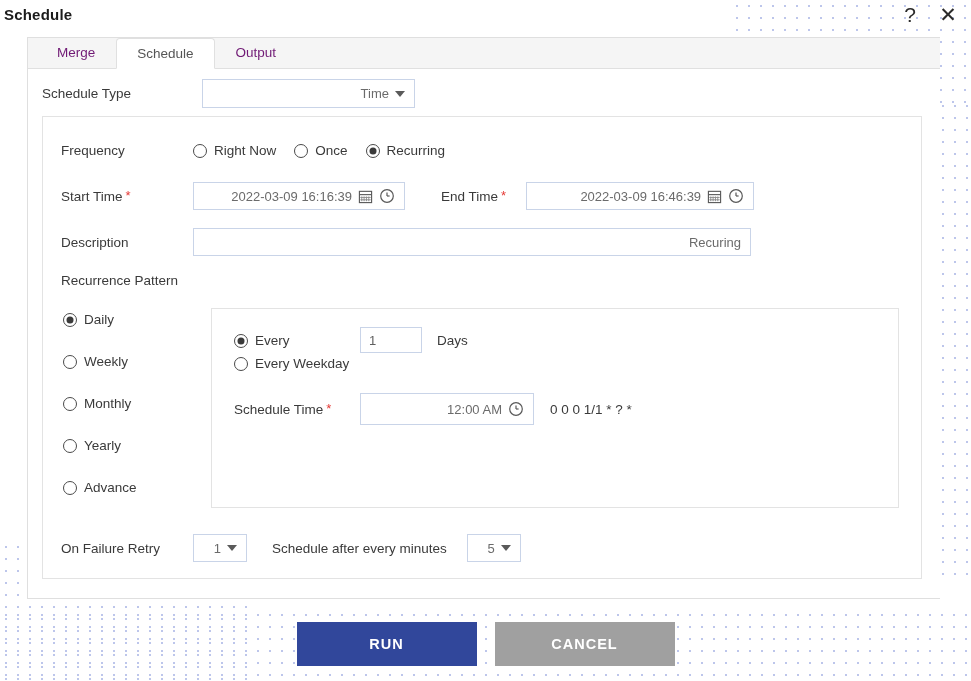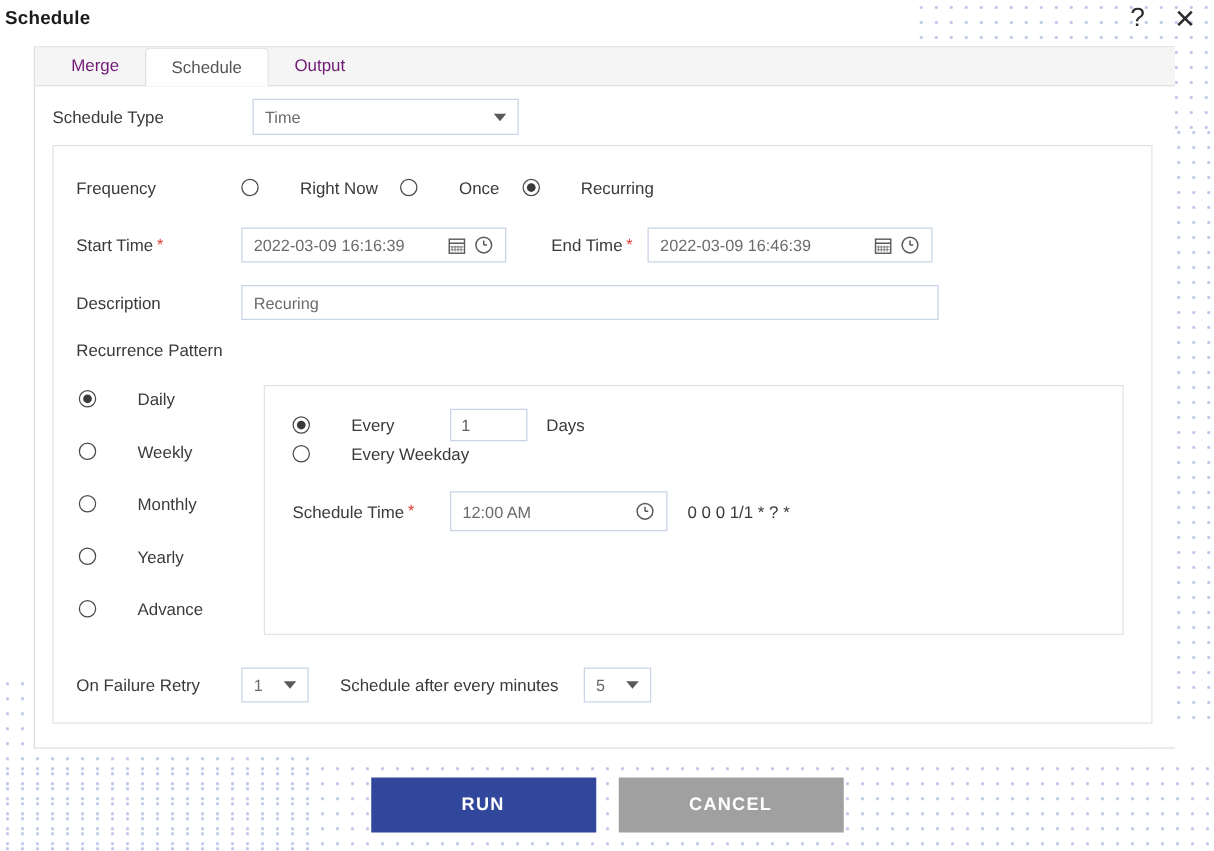--- a/index.html
+++ b/index.html
@@ -122,20 +122,21 @@
 
   .fld {
     border: 1px solid #c9d4e8;
     background: #fff;
     font-size: 13px;
     color: #6b6b6b;
     display: flex;
     align-items: center;
     padding: 0 9px;
     height: 28px;
+    text-align: right;
   }
   .fld .val { flex: 1; white-space: nowrap; overflow: hidden; }
 
   .caret {
     width: 0; height: 0;
     border-left: 5px solid transparent;
     border-right: 5px solid transparent;
     border-top: 6px solid #5a5a5a;
     margin-left: 6px;
   }
@@ -152,24 +153,23 @@
     margin: 0 18px 0 14px;
     border: 1px solid #e3e3e3;
     padding: 16px 0 14px 0;
     position: relative;
   }
 
   #frequency-row { padding-left: 18px; height: 34px; }
   #frequency-label { width: 132px; }
 
   .radio {
-    display: inline-flex; align-items: flex-start;
+    display: inline-flex; align-items: flex-end;
     cursor: pointer;
     margin-right: 18px;
-    gap: 26px;
   }
   .radio .dot {
     width: 14px; height: 14px;
     border: 1.6px solid #4a4a4a;
     border-radius: 50%;
     display: inline-block;
     position: relative;
     margin-right: 7px;
     flex: none;
   }
@@ -180,21 +180,21 @@
     transform: translate(-50%,-50%);
     width: 7px; height: 7px;
     background: #3a3a3a;
     border-radius: 50%;
   }
   .radio .rl { font-size: 13.5px; color: #3a3a3a; white-space: nowrap; }
 
   #time-row { padding-left: 18px; margin-top: 12px; height: 34px; }
   #start-time-label { width: 132px; }
   #start-time-field { width: 212px; }
-  #end-time-label { margin-left: 36px; margin-right: 12px; }
+  #end-time-label { margin-left: 36px; margin-right: 20px; }
   #end-time-field { width: 228px; }
 
   .icn { margin-left: 6px; display: flex; align-items: center; flex: none; cursor: pointer; }
 
   #description-row { padding-left: 18px; margin-top: 14px; height: 30px; }
   #description-label { width: 132px; }
   #description-field { width: 558px; }
 
   #recurrence-pattern-label { padding-left: 18px; margin-top: 16px; }
 

